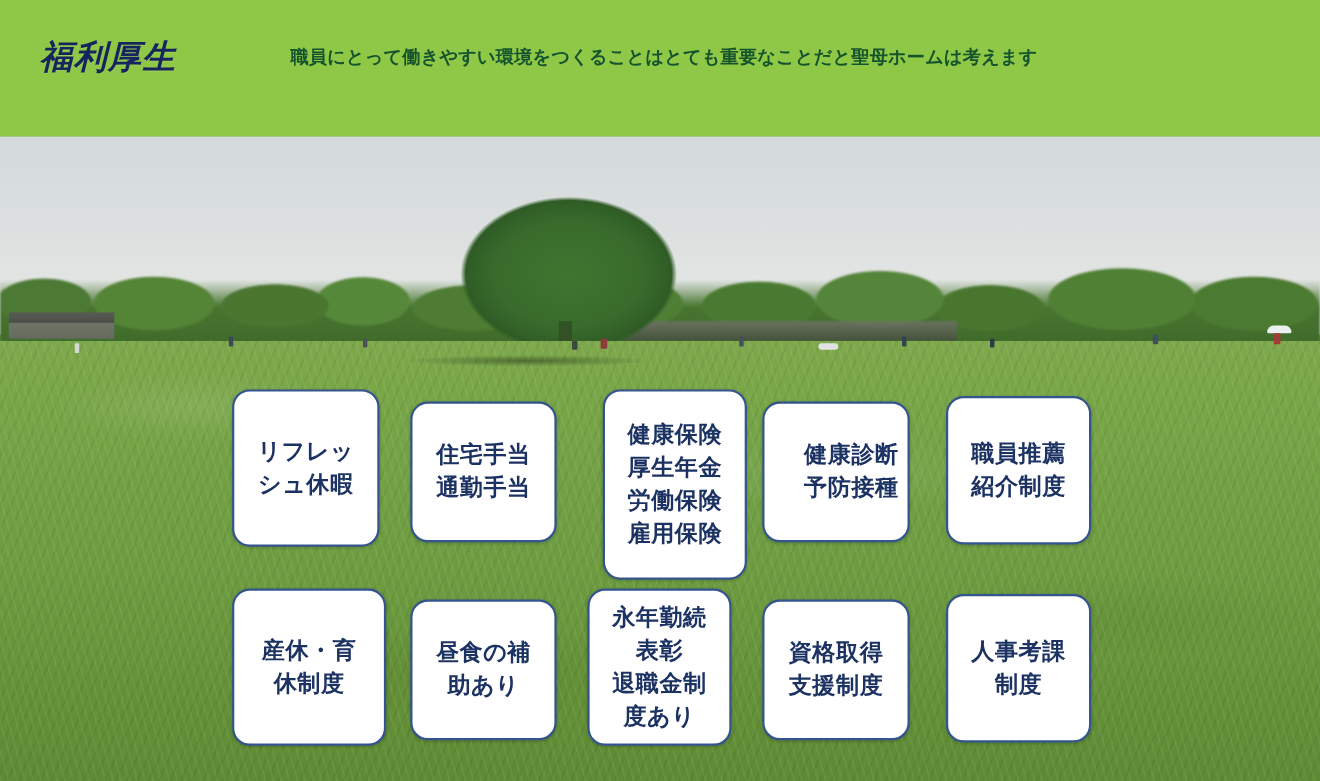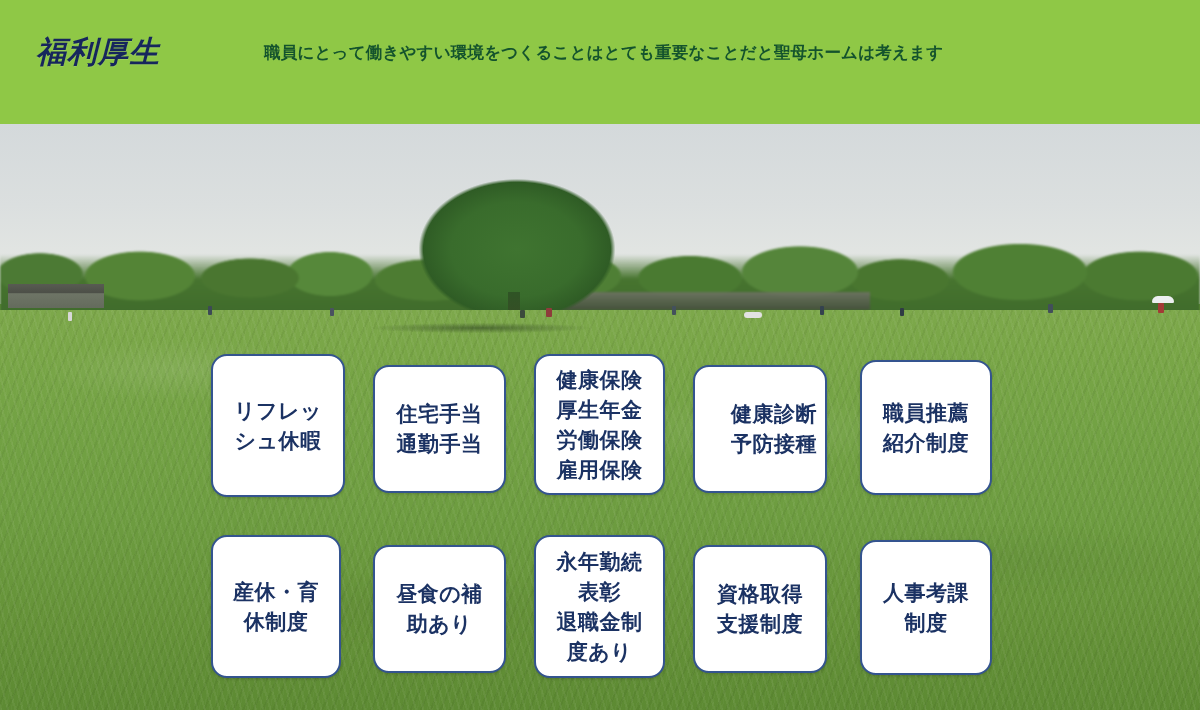--- a/index.html
+++ b/index.html
@@ -169,36 +169,36 @@
   </div>
 
   <div class="card" style="left:211px;top:354px;width:134px;height:143px;">
     <div class="card-text">リフレッ
 シュ休暇</div>
   </div>
   <div class="card" style="left:373px;top:365px;width:133px;height:128px;">
     <div class="card-text">住宅手当
 通勤手当</div>
   </div>
-  <div class="card" style="left:534px;top:354px;width:131px;height:141px;align-items:center;">
+  <div class="card" style="left:548px;top:354px;width:131px;height:173px;align-items:center;">
     <div class="card-text">健康保険
 厚生年金
 労働保険
 雇用保険</div>
   </div>
   <div class="card" style="left:693px;top:365px;width:134px;height:128px;padding-left:28px;">
     <div class="card-text">健康診断
 予防接種</div>
   </div>
   <div class="card" style="left:860px;top:360px;width:132px;height:135px;">
     <div class="card-text">職員推薦
 紹介制度</div>
   </div>
 
-  <div class="card" style="left:211px;top:535px;width:130px;height:143px;">
+  <div class="card" style="left:211px;top:535px;width:140px;height:143px;">
     <div class="card-text">産休・育
 休制度</div>
   </div>
   <div class="card" style="left:373px;top:545px;width:133px;height:128px;">
     <div class="card-text">昼食の補
 助あり</div>
   </div>
   <div class="card" style="left:534px;top:535px;width:131px;height:143px;">
     <div class="card-text">永年勤続
 表彰

